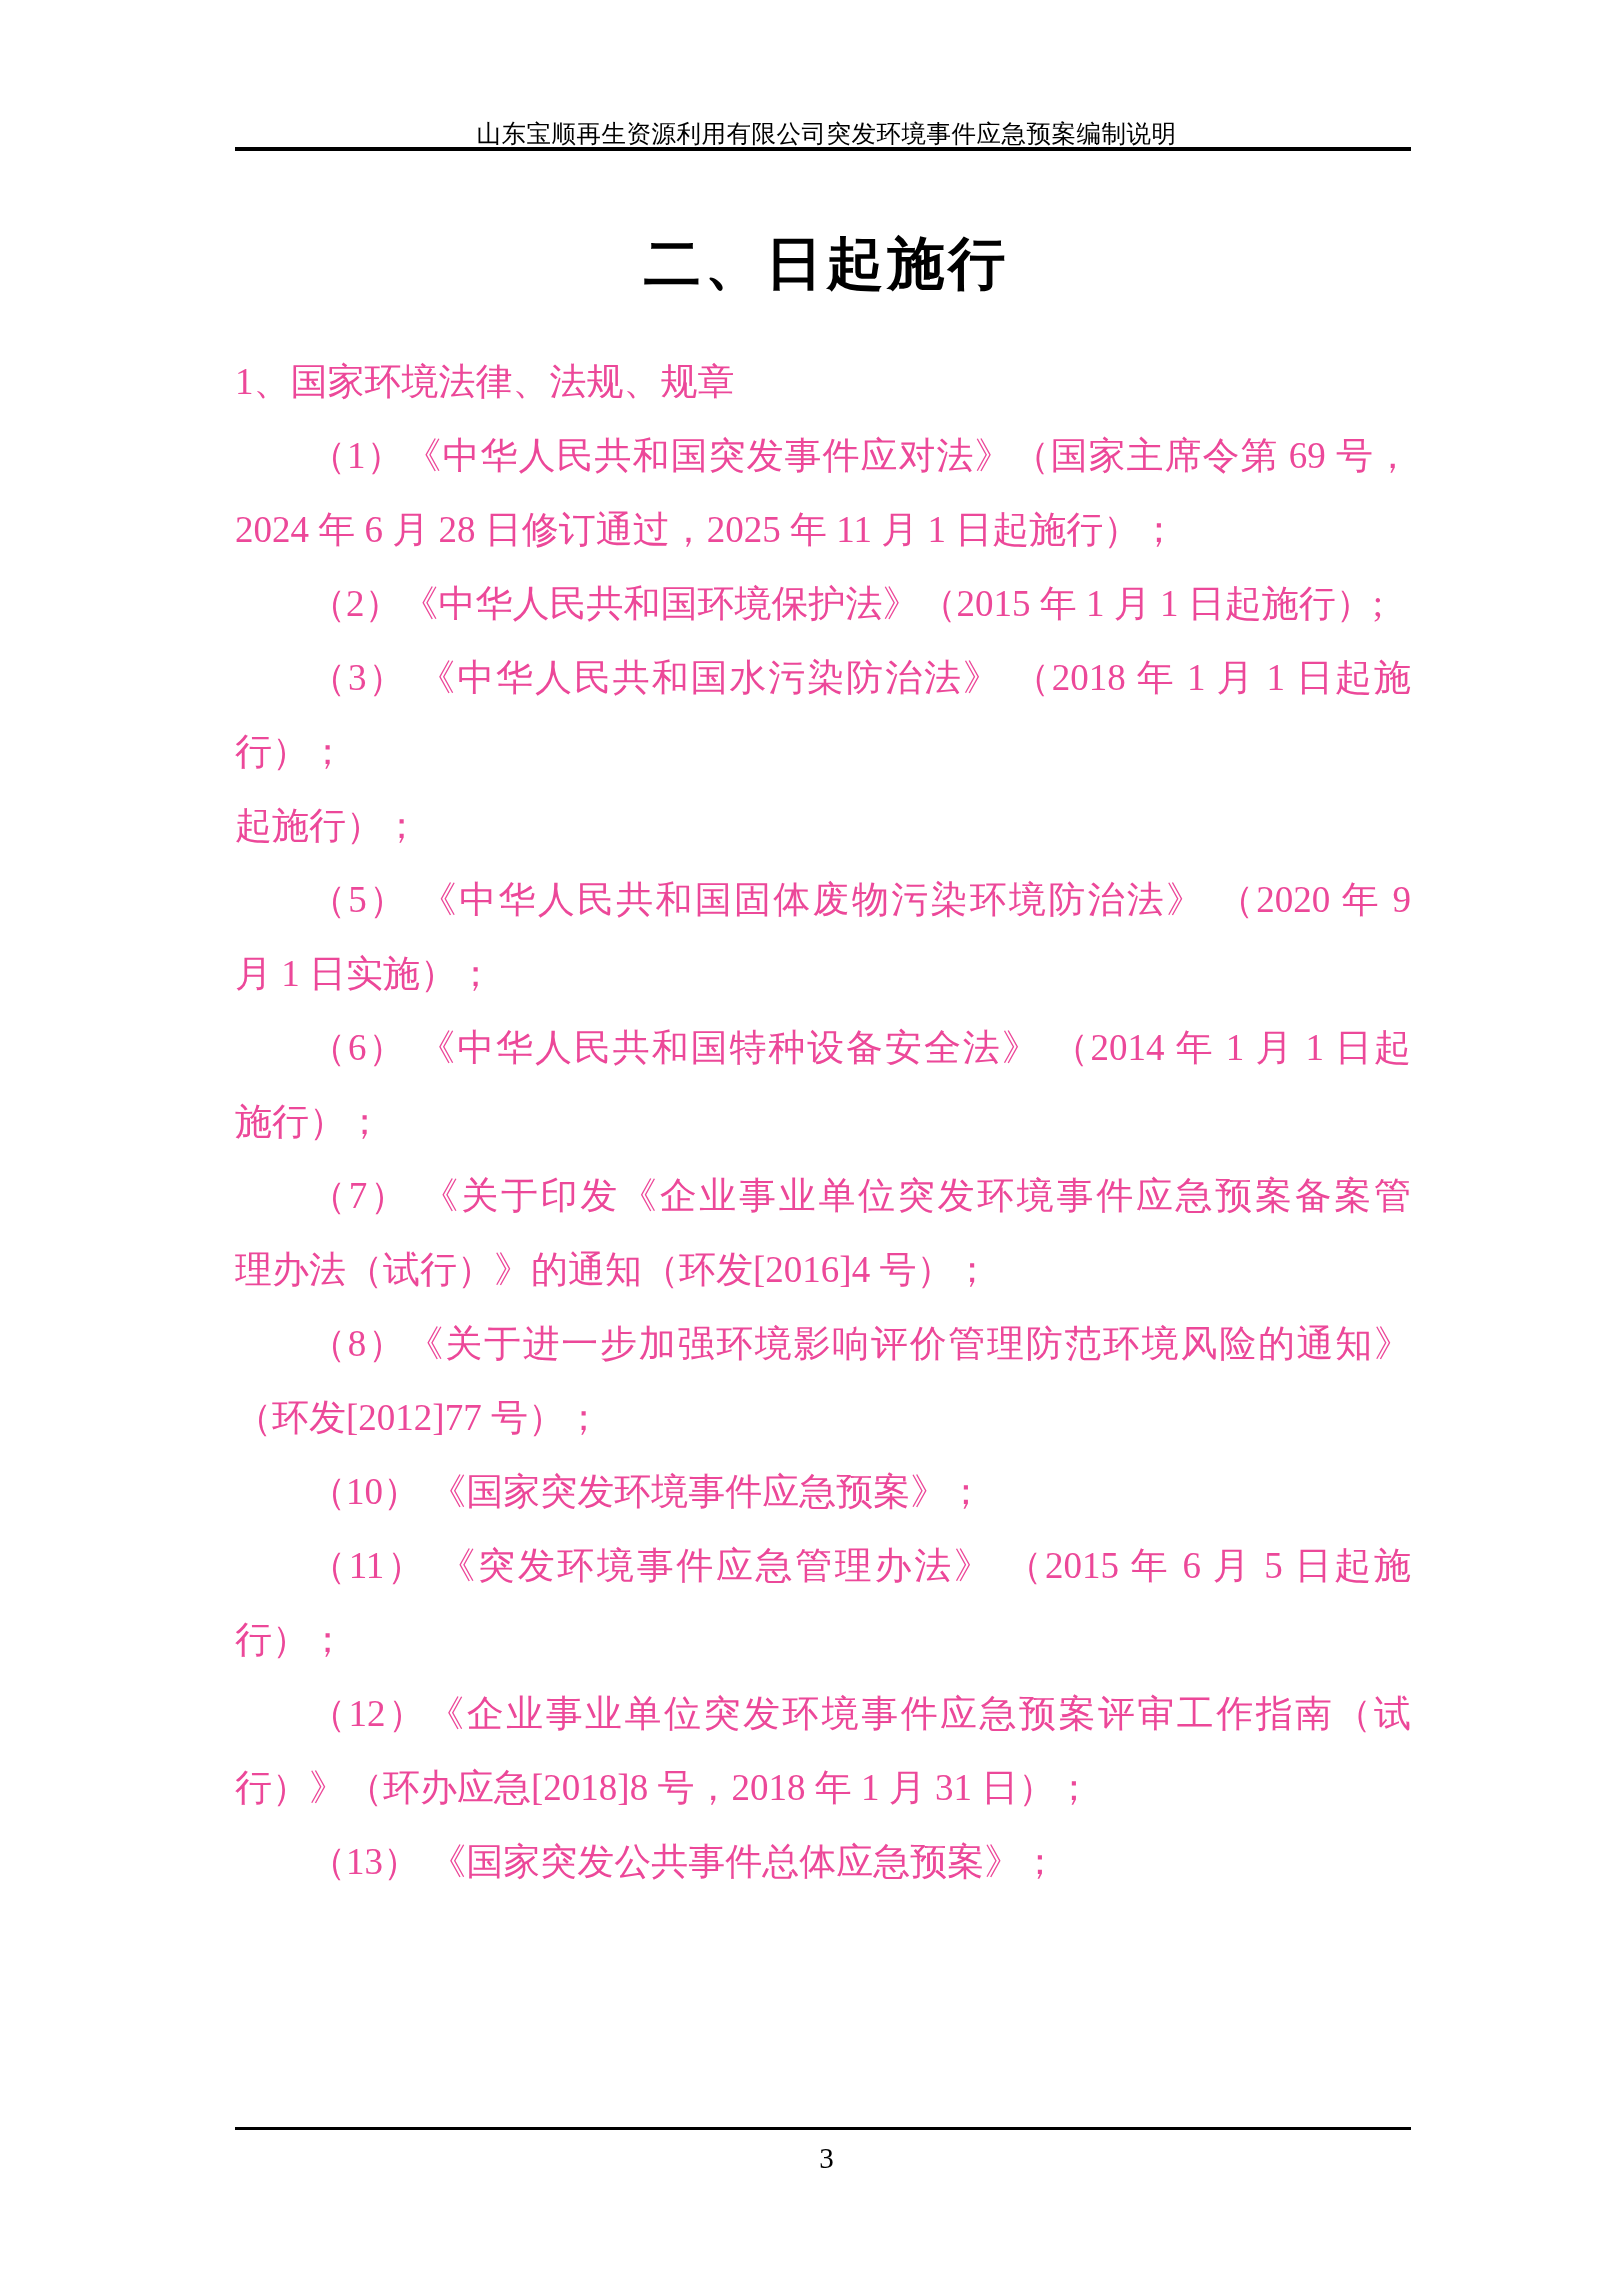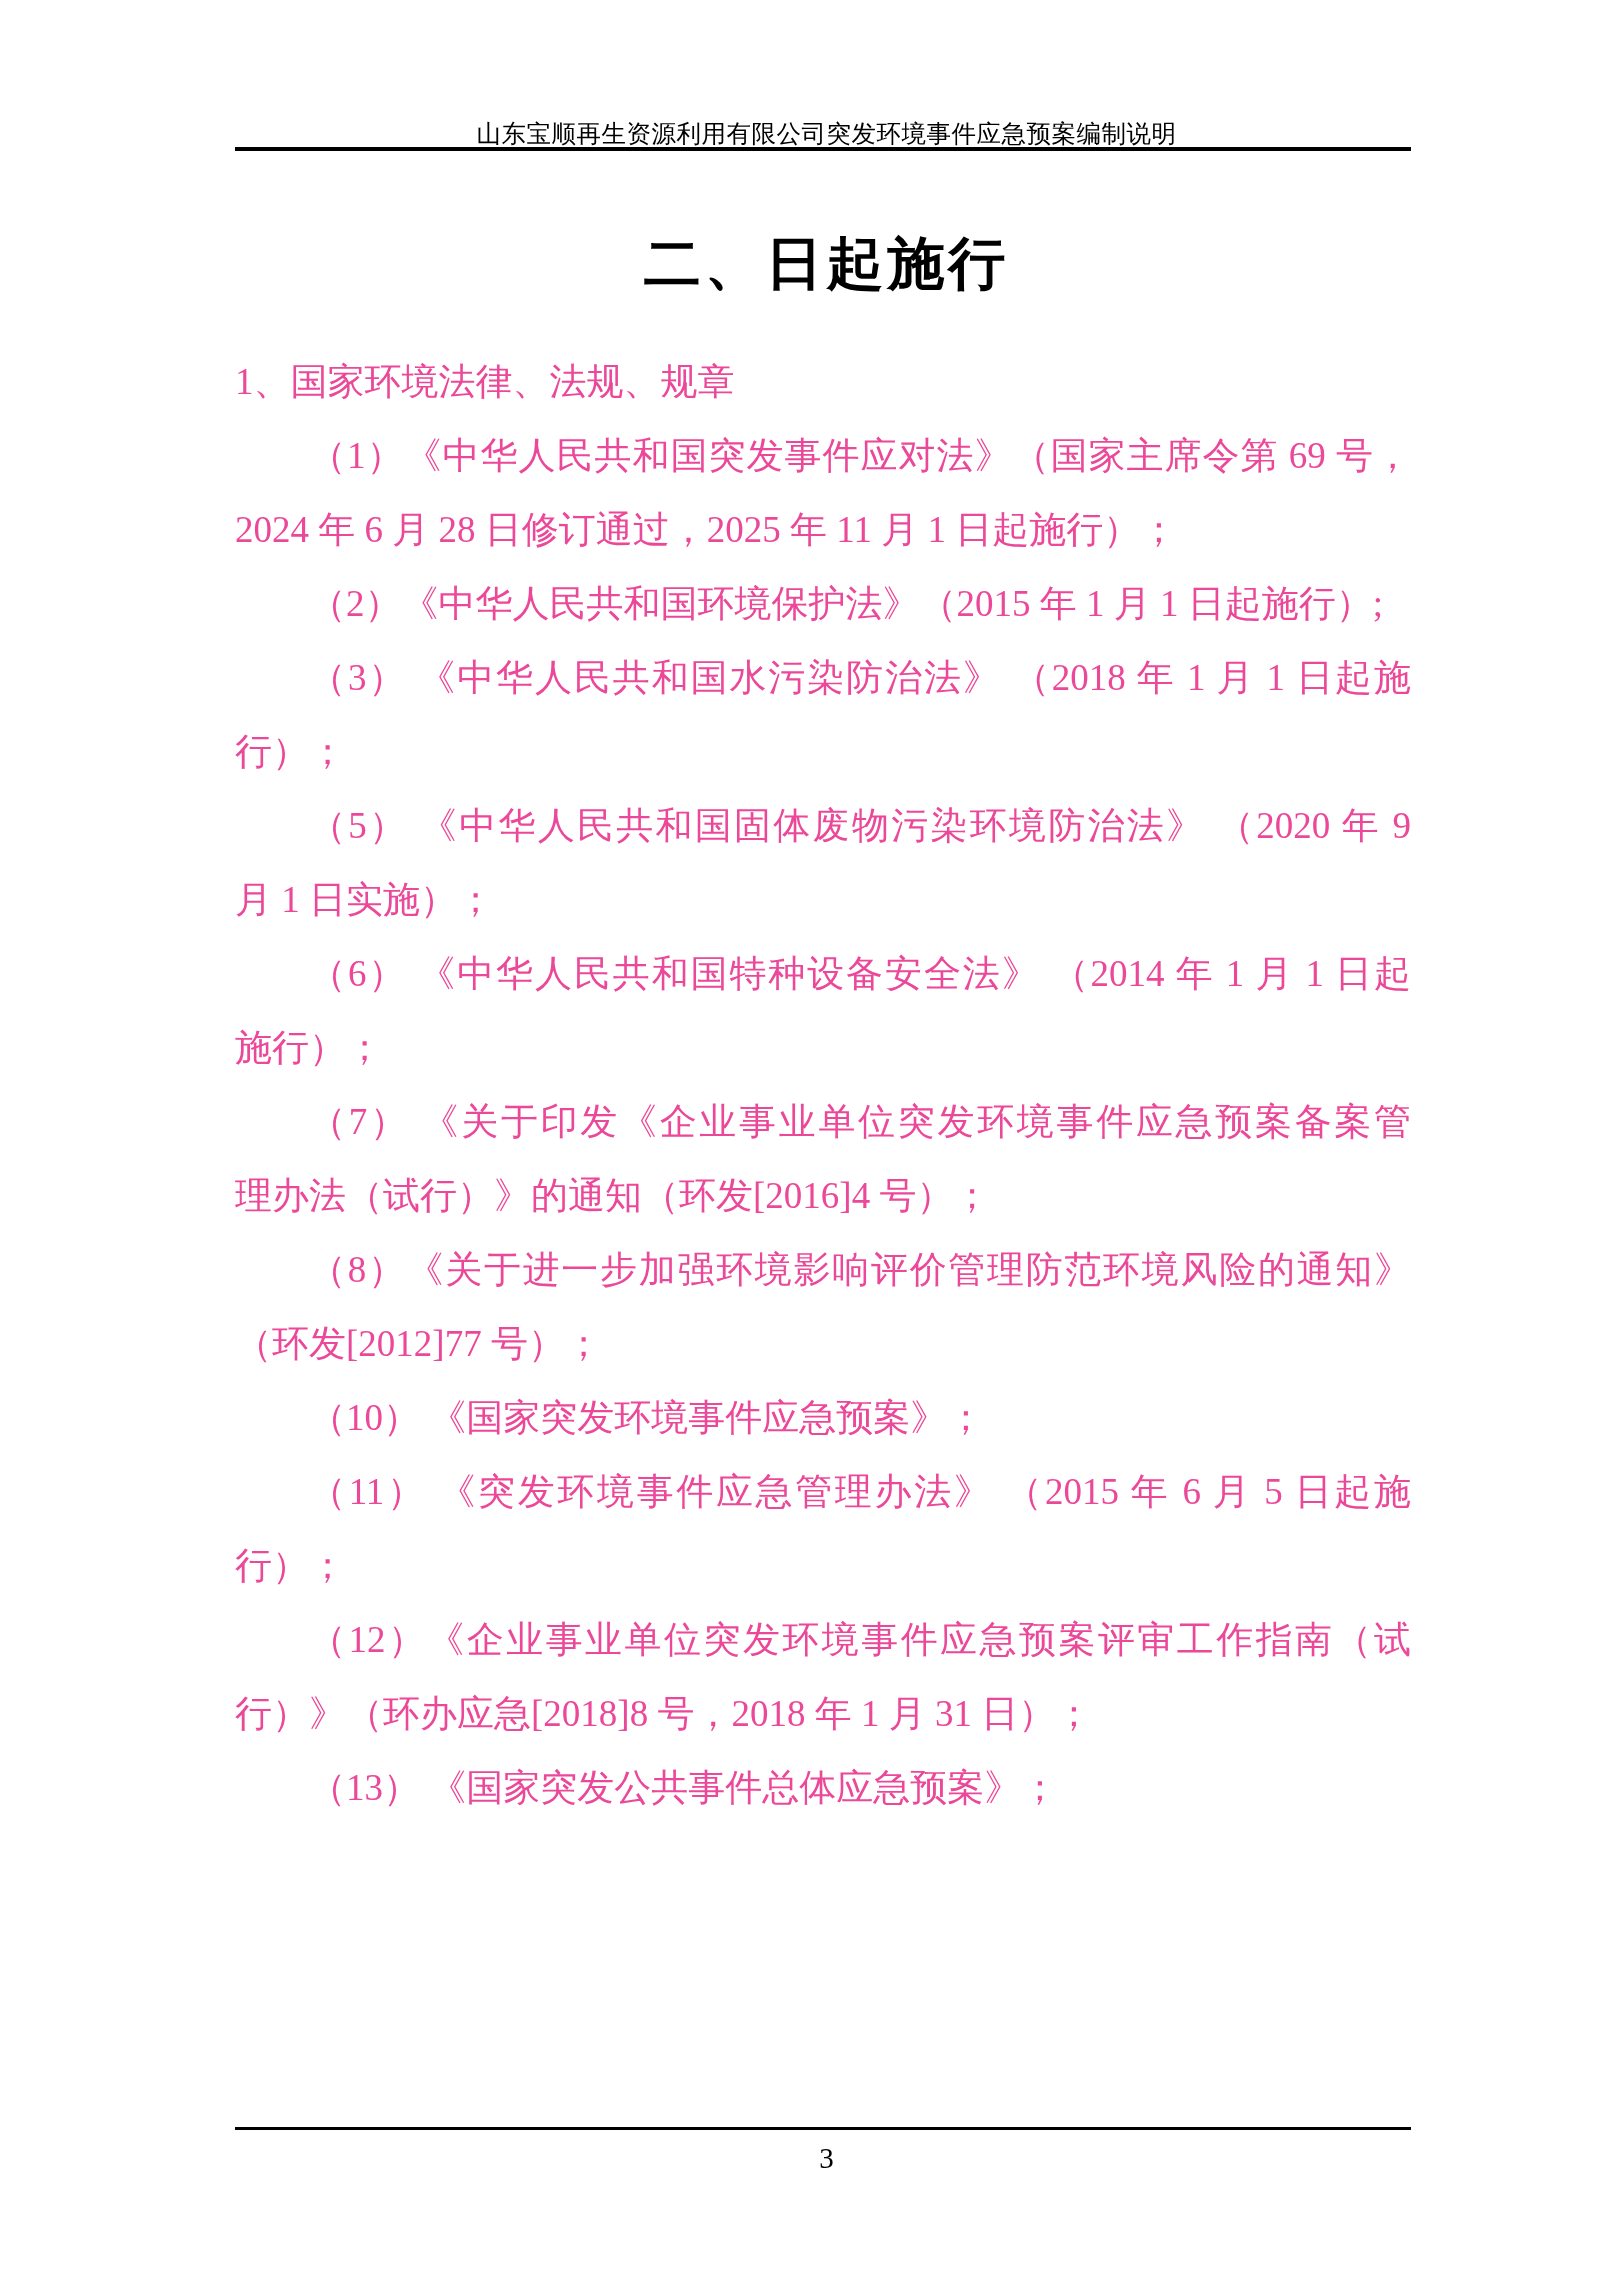--- a/index.html
+++ b/index.html
@@ -99,20 +99,21 @@
 
   <div class="doc-title">二、日起施行</div>
 
   <div class="body-block">
       <div class="body-line">1、国家环境法律、法规、规章</div>
       <div class="body-line indent fill">（1）《中华人民共和国突发事件应对法》（国家主席令第 69 号，</div>
       <div class="body-line">2024 年 6 月 28 日修订通过，2025 年 11 月 1 日起施行）；</div>
       <div class="body-line indent">（2）《中华人民共和国环境保护法》（2015 年 1 月 1 日起施行）;</div>
       <div class="body-line indent fill">（3） 《中华人民共和国水污染防治法》 （2018 年 1 月 1 日起施</div>
       <div class="body-line">行）；</div>
+      <div class="body-line">起施行）；</div>
       <div class="body-line indent fill">（5） 《中华人民共和国固体废物污染环境防治法》 （2020 年 9</div>
       <div class="body-line">月 1 日实施）；</div>
       <div class="body-line indent fill">（6） 《中华人民共和国特种设备安全法》 （2014 年 1 月 1 日起</div>
       <div class="body-line">施行）；</div>
       <div class="body-line indent fill">（7） 《关于印发《企业事业单位突发环境事件应急预案备案管</div>
       <div class="body-line">理办法（试行）》的通知（环发[2016]4 号）；</div>
       <div class="body-line indent fill">（8）《关于进一步加强环境影响评价管理防范环境风险的通知》</div>
       <div class="body-line">（环发[2012]77 号）；</div>
       <div class="body-line indent">（10） 《国家突发环境事件应急预案》；</div>
       <div class="body-line indent fill">（11） 《突发环境事件应急管理办法》 （2015 年 6 月 5 日起施</div>

